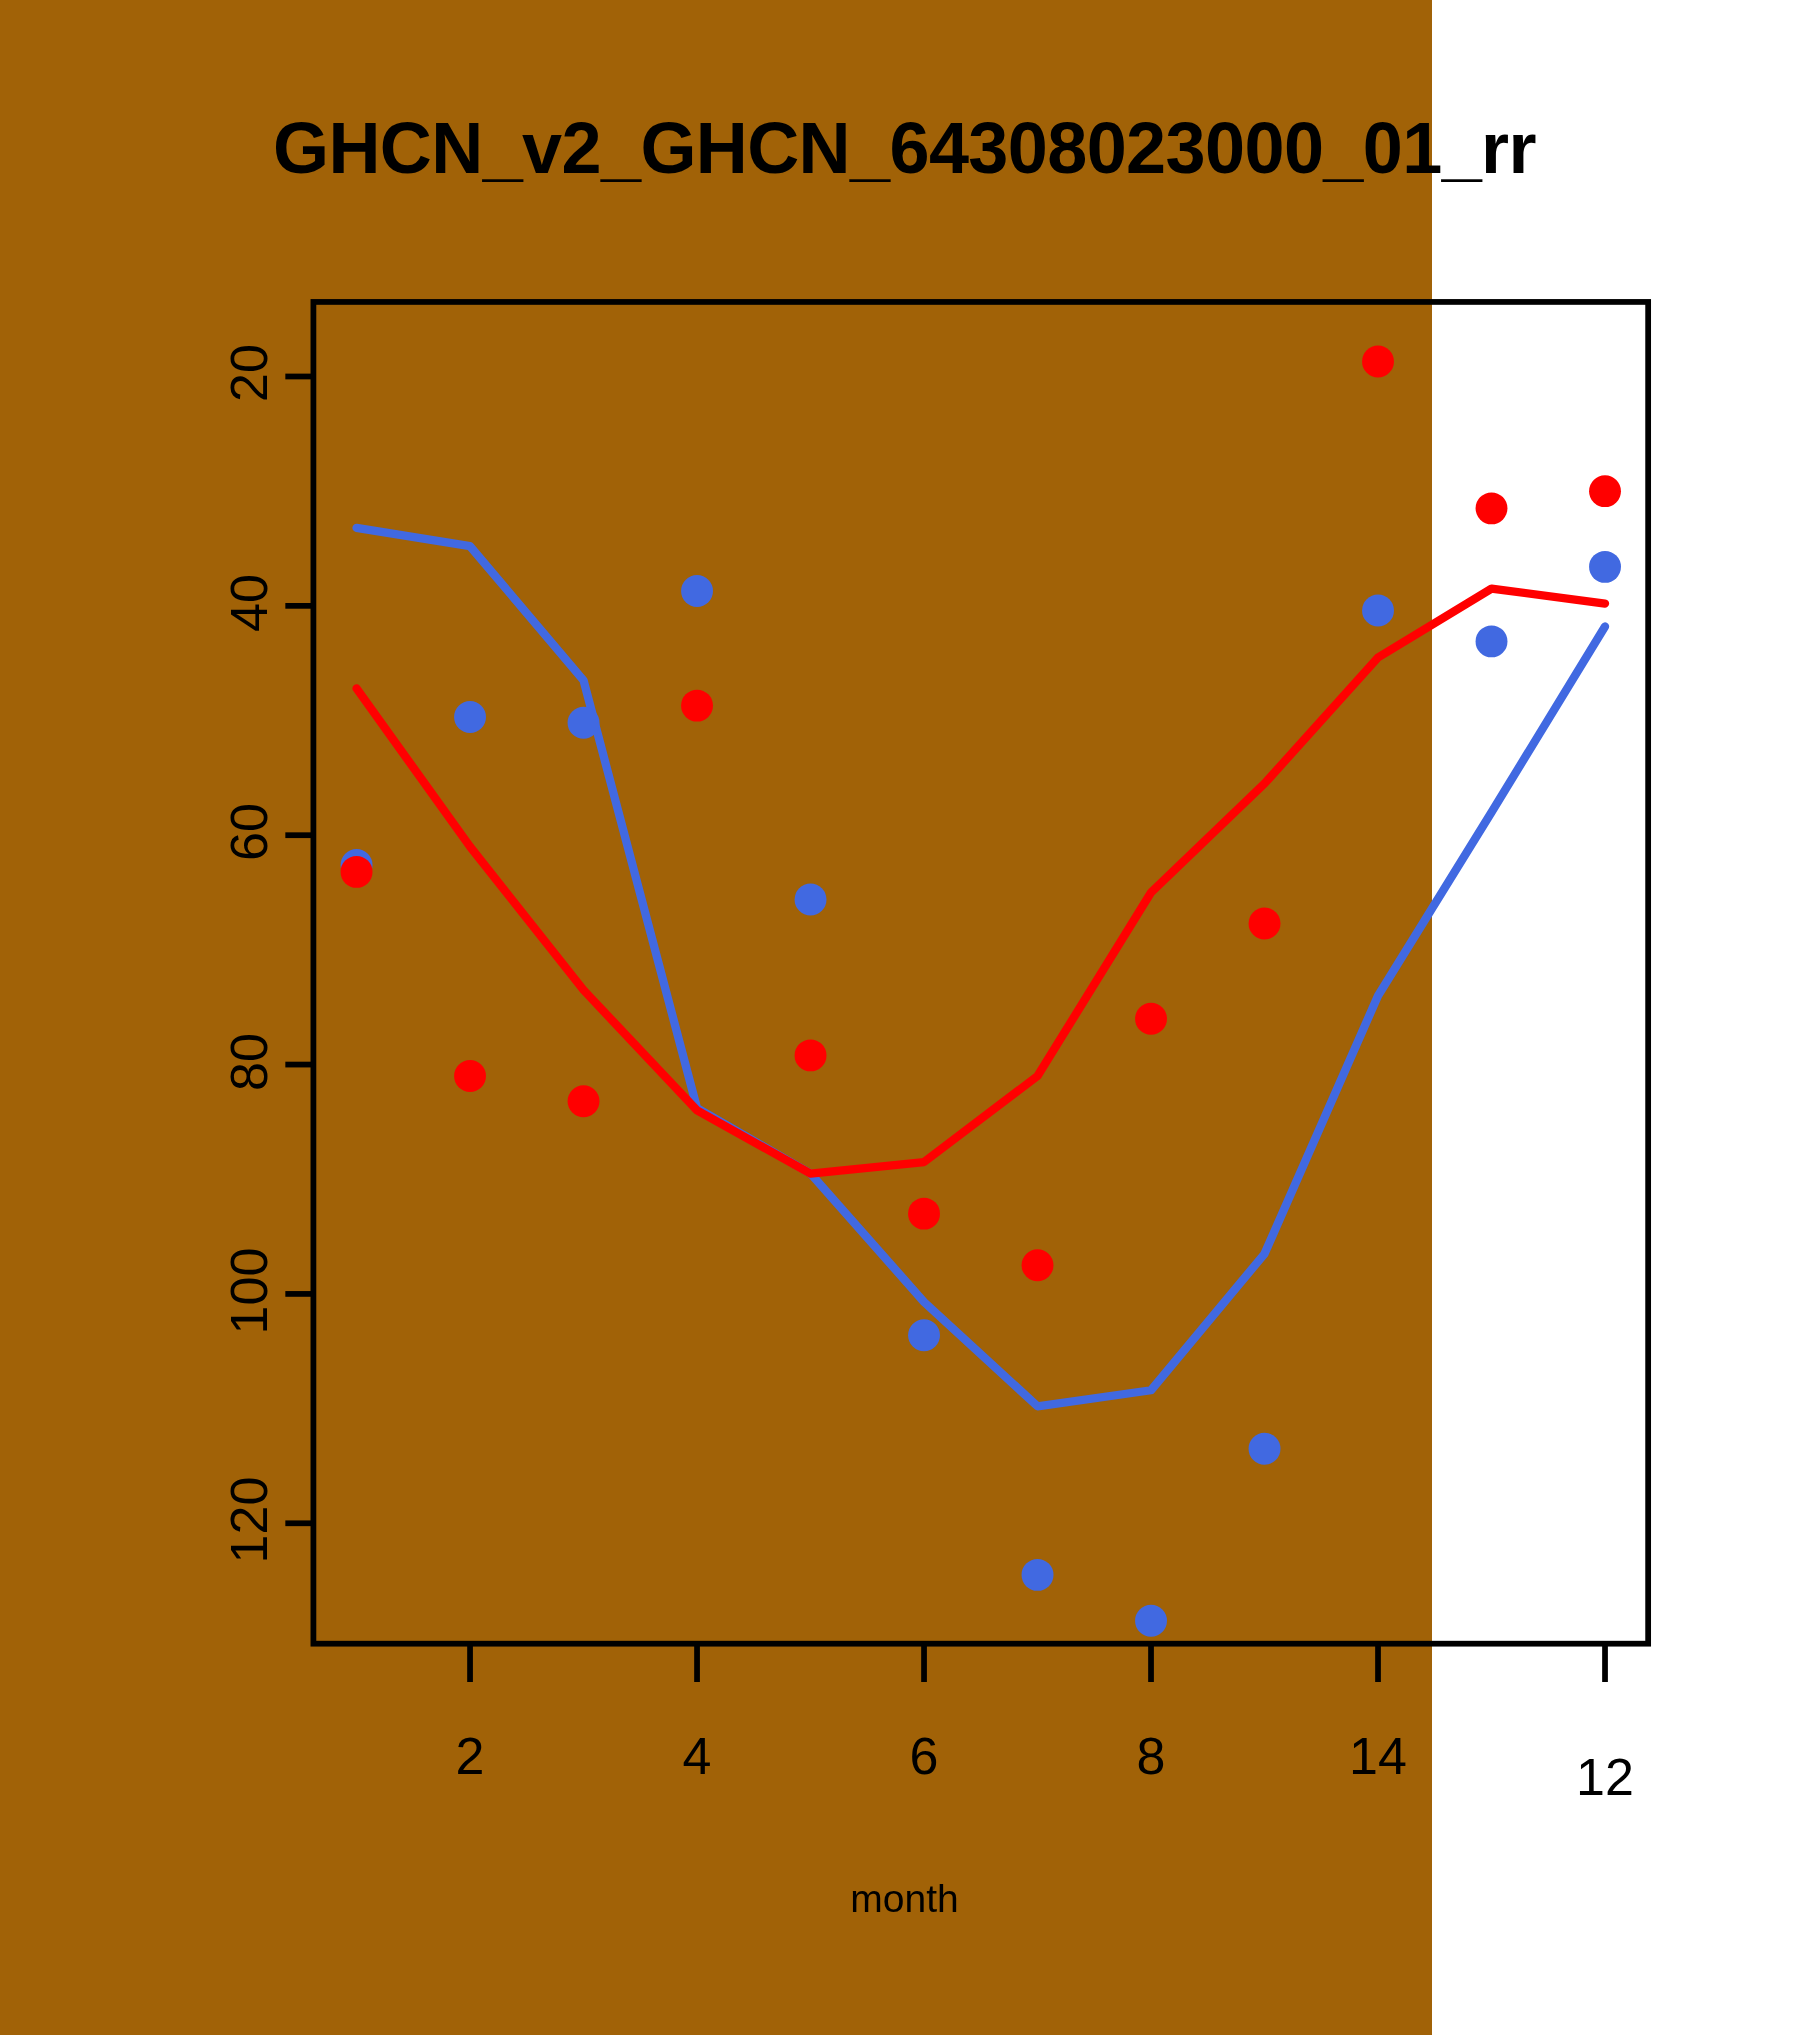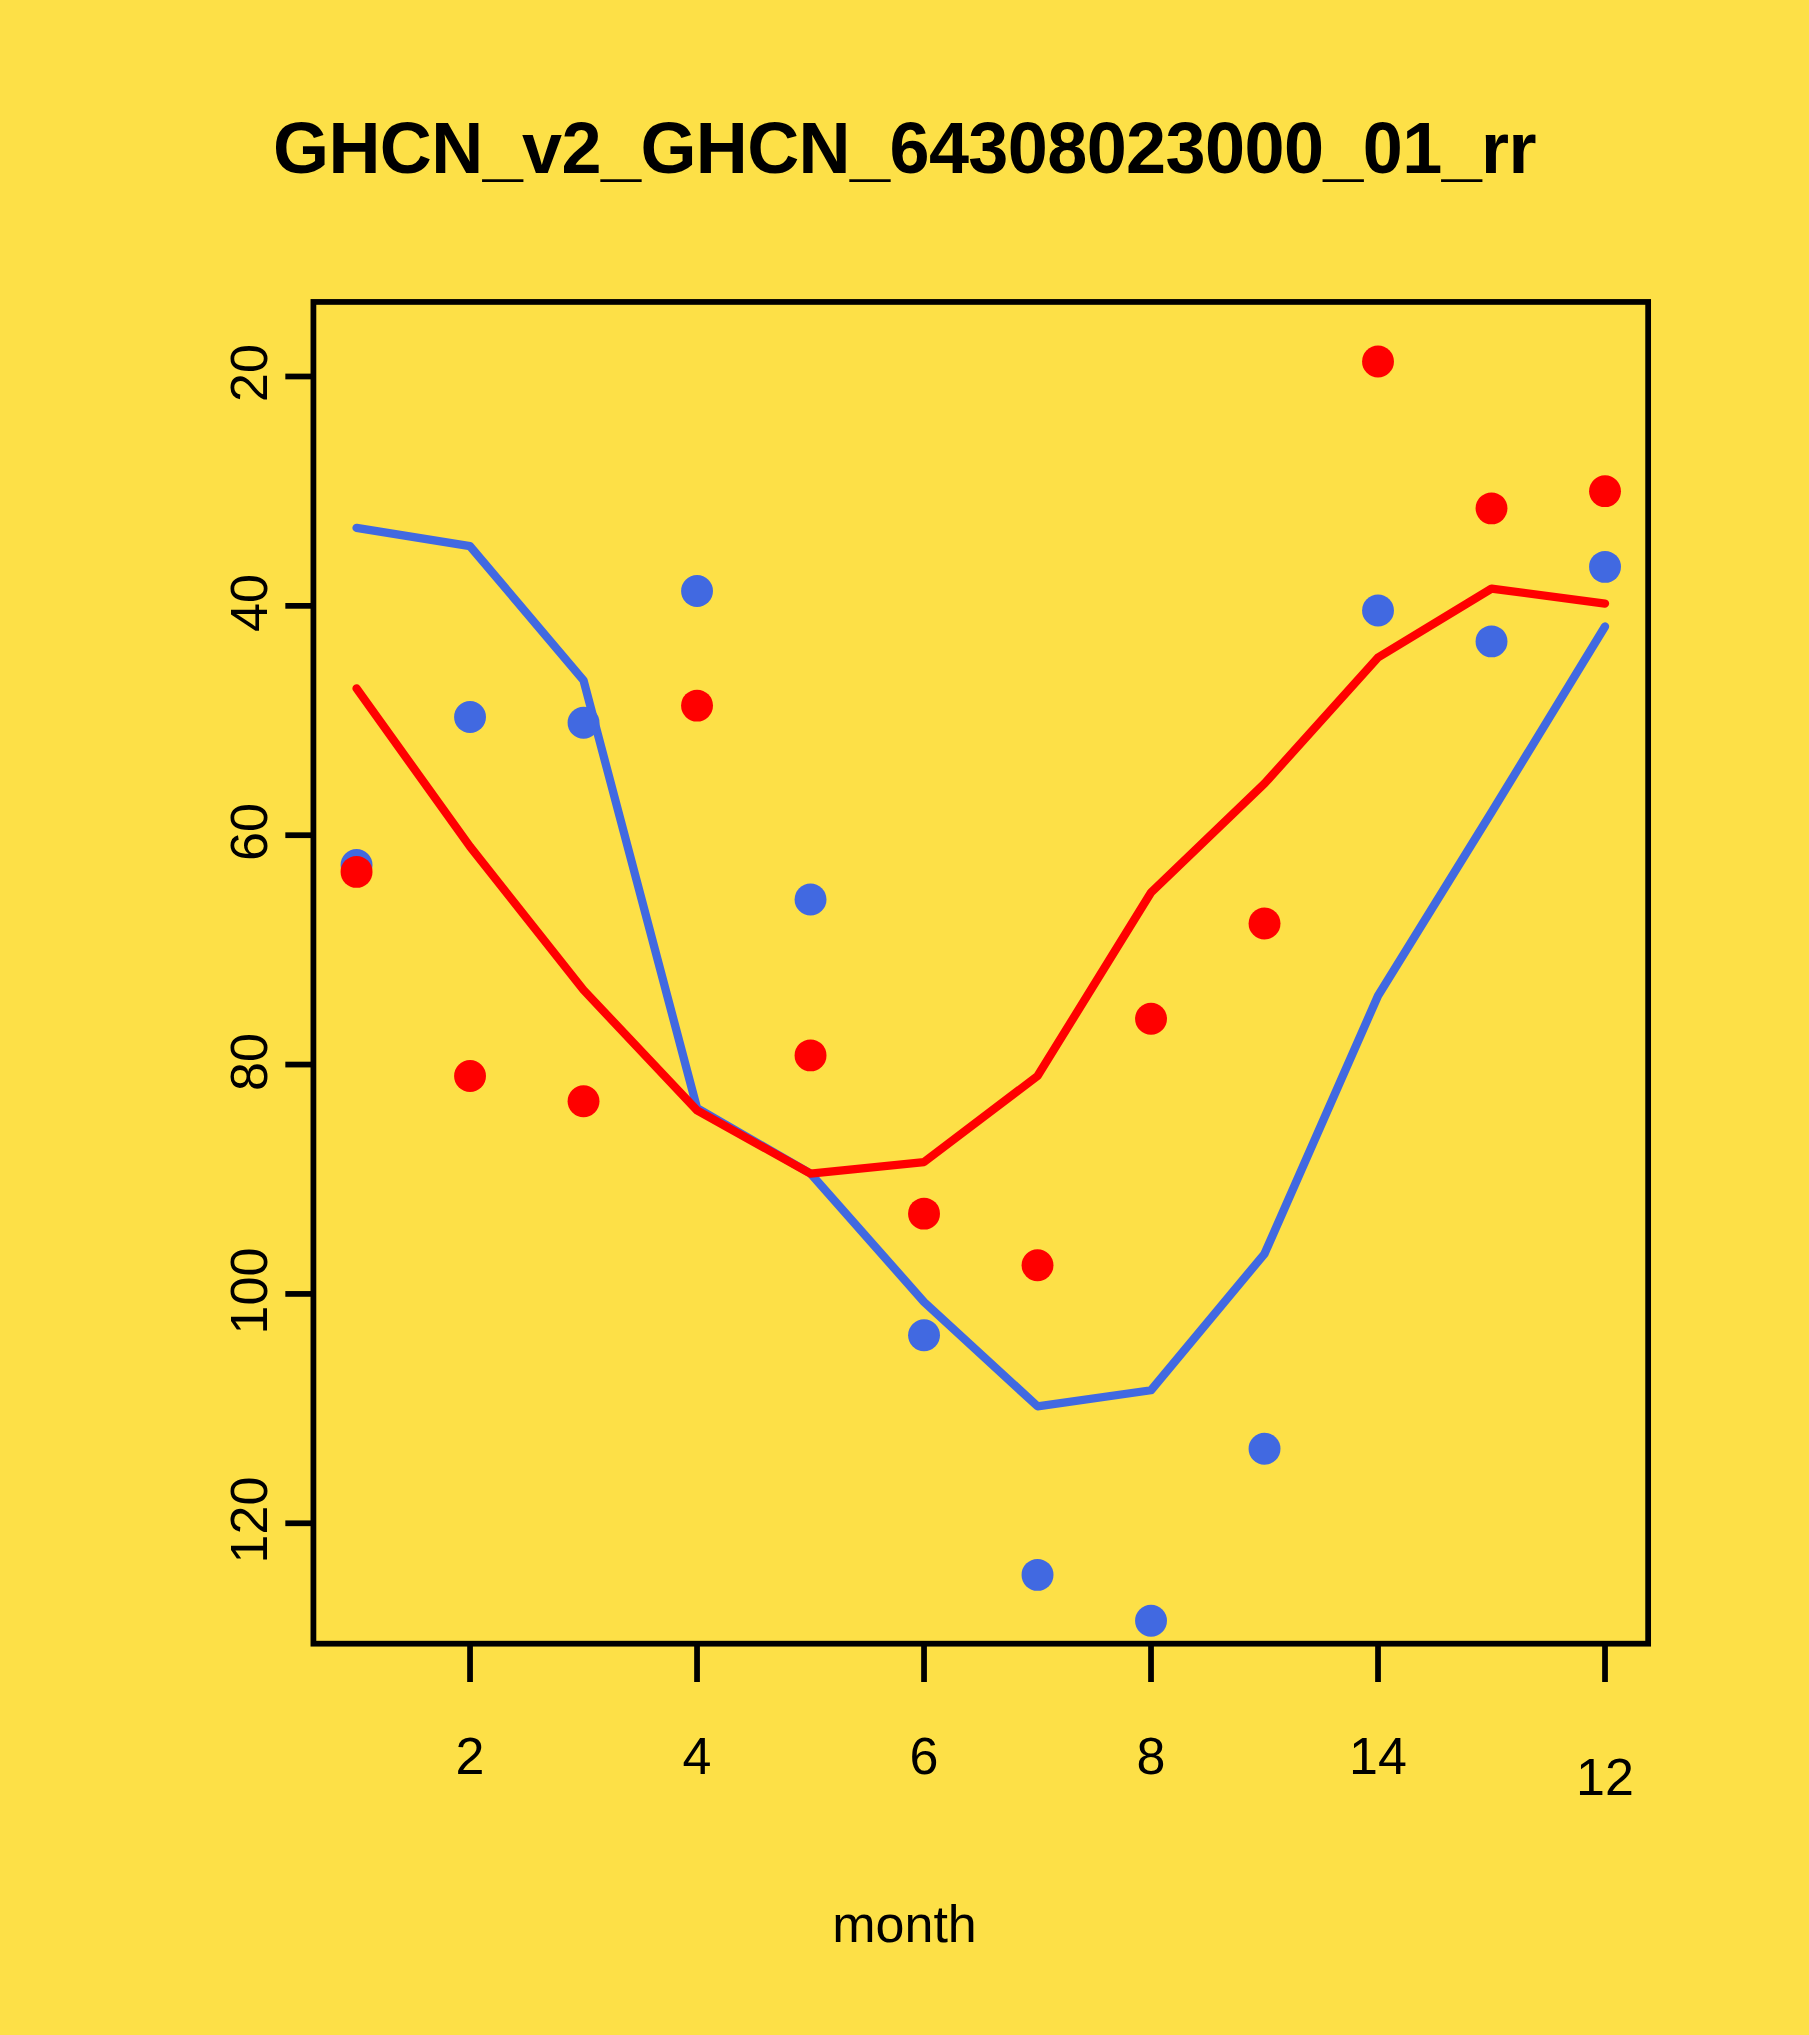--- a/index.html
+++ b/index.html
@@ -10,23 +10,23 @@
   body {
     width: 1809px;
     height: 2035px;
     font-family: "Liberation Sans", sans-serif;
     overflow: hidden;
     position: relative;
   }
   #figure {
     position: absolute;
     left: 0; top: 0;
-    width: 1809px;
+    width: 1432px;
     height: 2035px;
-    background: #fde047;
+    background: #a16207;
   }
   #plot-title {
     position: absolute;
     left: 0;
     top: 107px;
     width: 1809px;
     text-align: center;
     font-family: "Liberation Sans", sans-serif;
     font-weight: bold;
     font-size: 72px;
@@ -34,23 +34,22 @@
     color: #000000;
     white-space: nowrap;
   }
   #xlab {
     position: absolute;
     left: 0;
     top: 1877px;
     width: 1809px;
     text-align: center;
     font-family: "Liberation Sans", sans-serif;
-    font-size: 52px;
+    font-size: 39px;
     color: #000000;
-    margin-top: 17px;
   }
   svg.canvas {
     position: absolute;
     left: 0; top: 0;
   }
   .ytick-label {
     position: absolute;
     font-family: "Liberation Sans", sans-serif;
     font-size: 52px;
     color: #000000;

